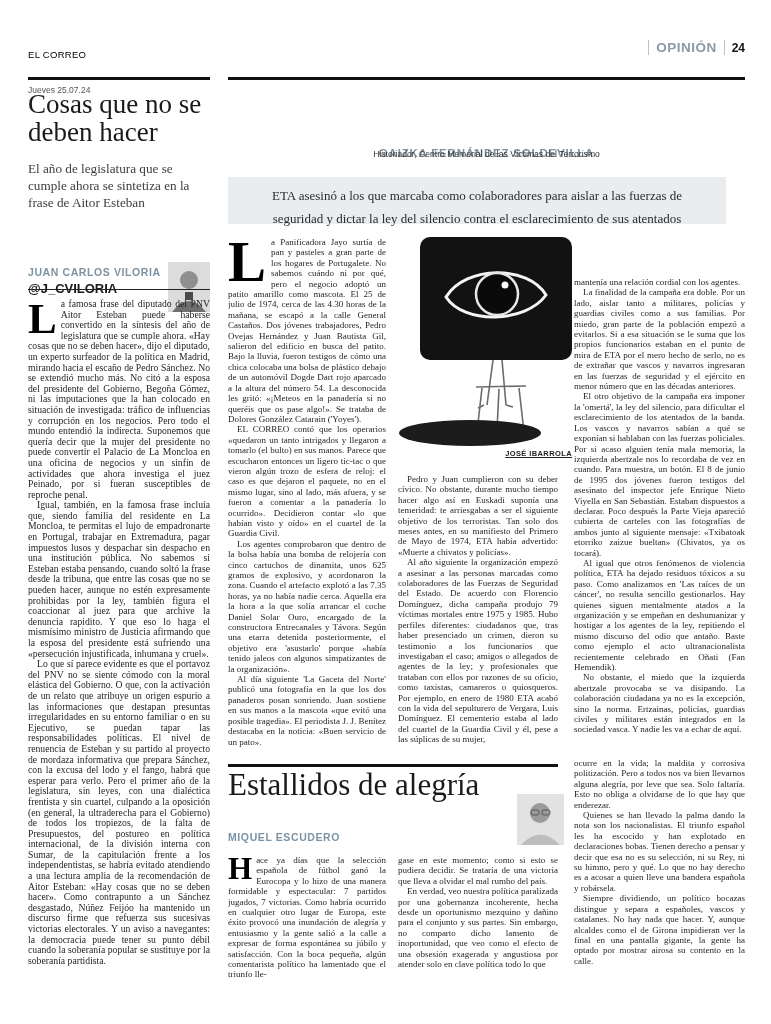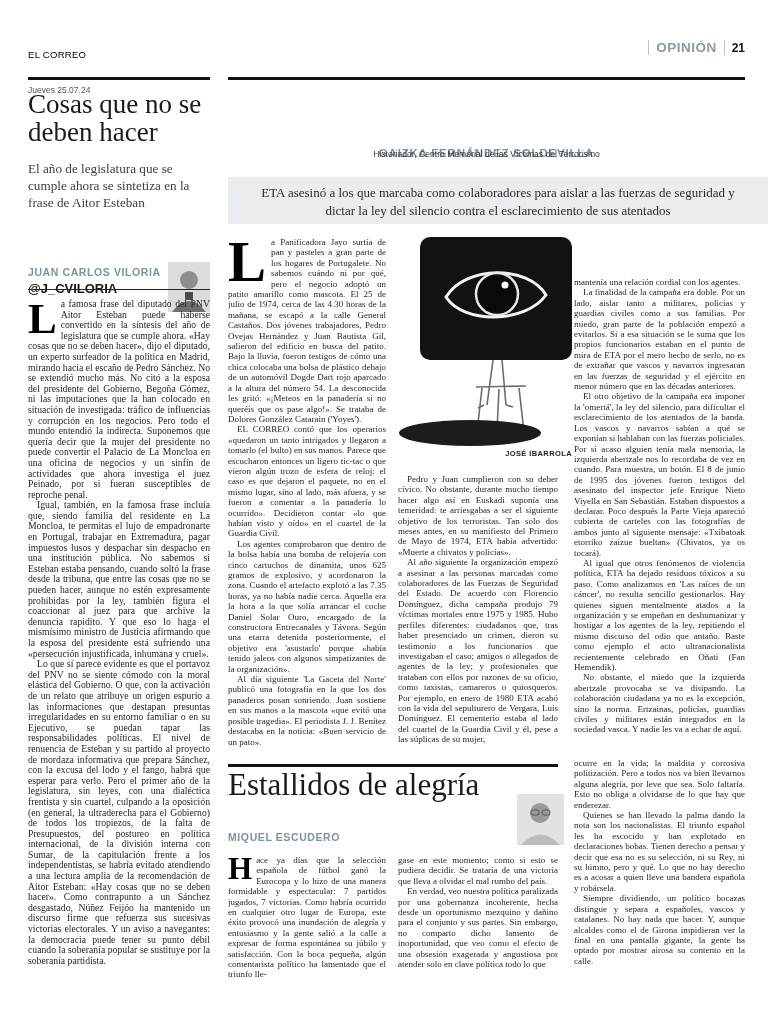--- a/index.html
+++ b/index.html
@@ -35,59 +35,59 @@
              font-size:9.7px;line-height:10.6px;text-align:justify;color:#1f1f1f;hyphens:auto;}
   .left-body p,.colbody p{margin:0;}
   .left-body p + p,.colbody p + p{text-indent:9px;}
 
   
   .main-headline{left:228px;top:88px;width:517px;text-align:center;font-size:40px;line-height:44px;
                  font-weight:bold;color:#111;}
   .main-author{left:228px;top:147px;width:517px;text-align:center;font-size:11.5px;font-weight:bold;
                color:#7b93a4;letter-spacing:.8px;}
   .main-author-role{left:228px;top:149px;width:517px;text-align:center;font-size:8.6px;color:#333;}
-  .main-standfirst{left:228px;top:177px;width:540px;height:47px;background:#e9edf0;box-sizing:border-box;
-                   padding:7px 28px 0;text-align:center;font-size:13px;line-height:18px;color:#2b2b2b;}
+  .main-standfirst{left:228px;top:177px;width:498px;height:47px;background:#e9edf0;box-sizing:border-box;
+                   padding:7px 28px 0;text-align:center;font-size:13px;line-height:23px;color:#2b2b2b;}
   .colbody{overflow:hidden;font-size:9px;line-height:10.4px;text-align:justify;color:#1f1f1f;hyphens:auto;}
   .col1{left:228px;top:237px;width:158px;height:524px;}
   .col2{left:398px;top:474px;width:160px;height:288px;}
   .col3{left:574px;top:237px;width:171px;height:506px;margin-top:40px;}
   .colC{left:574px;top:758px;width:171px;height:234px;}
   .colA{left:228px;top:855px;width:158px;height:160px;}
   .colB{left:398px;top:855px;width:160px;height:160px;}
   [data-indent-first] p:first-child{text-indent:9px;}
 
   
   .dropcap{float:left;font-family:"Liberation Serif",serif;font-weight:bold;color:#000;}
   .dc-main{font-size:57px;line-height:45px;margin:2px 5px 0 0;}
   .dc-left{font-size:43px;line-height:35px;margin:2px 4px 0 0;}
   .dc-bottom{font-size:31px;line-height:26px;margin:1px 4px 0 0;}
 
   
   .illo{left:398px;top:237px;width:174px;height:209px;}
   .illo-credit{left:398px;top:449px;width:174px;text-align:right;font-size:7.5px;font-weight:bold;
-               color:#222;letter-spacing:.4px;}
+               color:#222;letter-spacing:.4px;text-decoration:underline;}
 
   
   .bottom-headline{left:228px;top:768px;width:300px;font-size:31px;line-height:33px;color:#1a1a1a;}
   .bottom-author{left:228px;top:831px;width:250px;font-size:10.5px;font-weight:bold;color:#7b93a4;
                  letter-spacing:.6px;}
 </style>
 </head>
 <body>
 
 <div class="page">
 
   <div class="abs date sans">Jueves 25.07.24</div>
   <div class="abs brand sans">EL CORREO</div>
   <div class="abs section-wrap sans">
     <span class="vbar"></span>
     <span class="section-name">OPINIÓN</span>
     <span class="vbar"></span>
-    <span class="page-num">21</span>
+    <span class="page-num">24</span>
   </div>
 
   <div class="abs rule rule-left"></div>
   <div class="abs rule rule-main"></div>
 
   <div class="abs left-headline">Cosas que no se deben hacer</div>
   <div class="abs left-standfirst">El año de legislatura que se cumple ahora se sintetiza en la frase de Aitor Esteban</div>
   <div class="abs left-authorbox sans">
     <div class="author-name">JUAN CARLOS VILORIA</div>
     <div class="author-handle">@J_CVILORIA</div>

